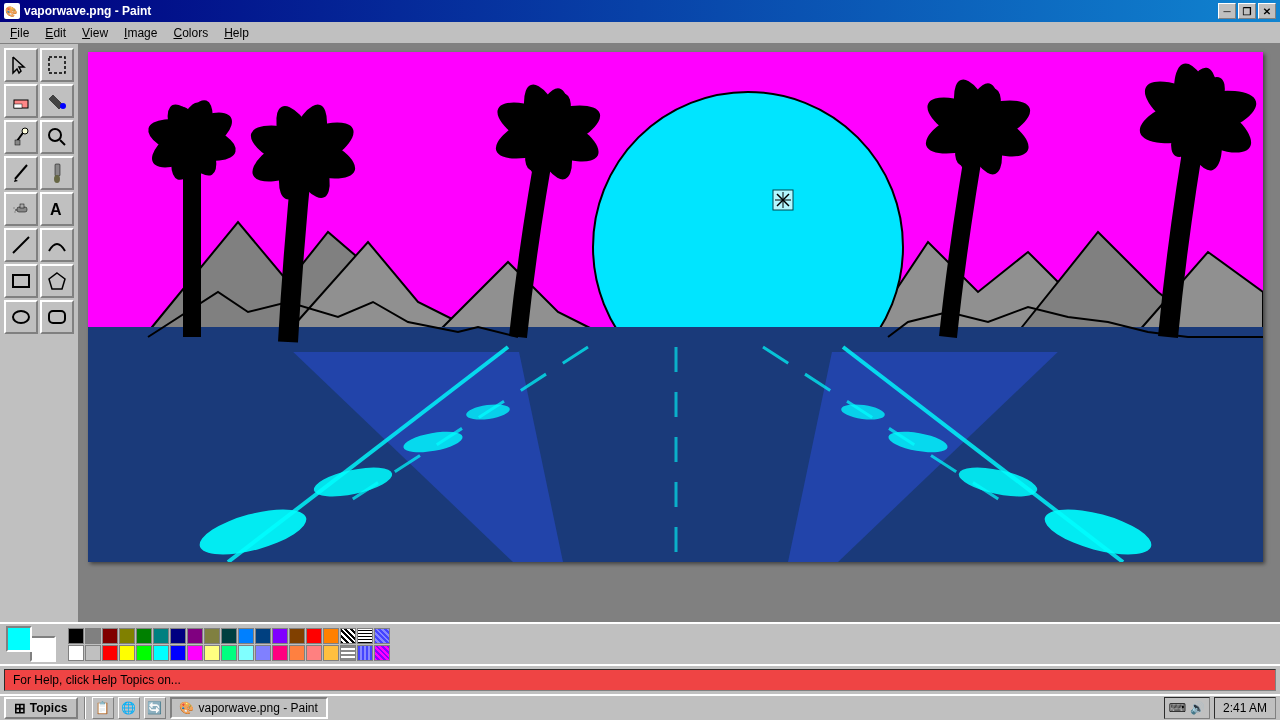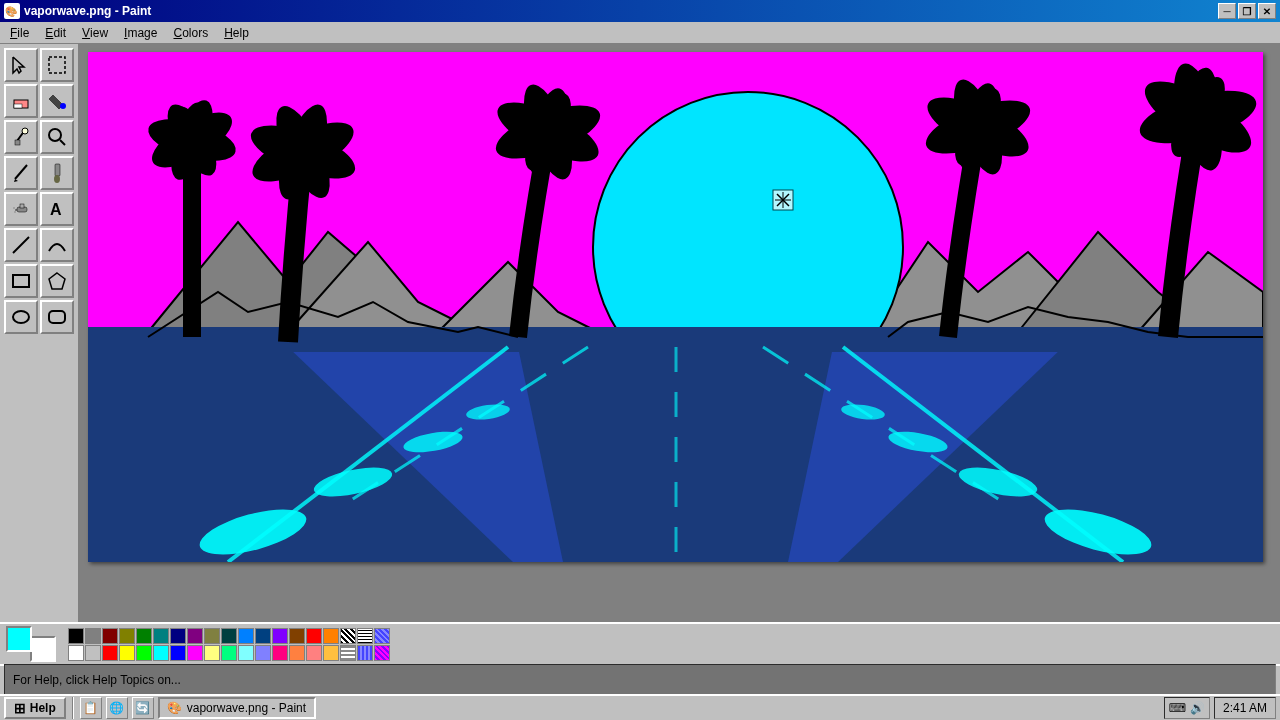--- a/index.html
+++ b/index.html
@@ -184,22 +184,22 @@
       border-top: 2px solid #fff;
       display: flex;
       align-items: center;
       padding: 0 4px;
       font-size: 12px;
     }
     #status-text {
       border: 1px inset #808080;
       padding: 8px 8px;
       flex: 1;
-      height: 32px;
-      background: #737373;
+      height: 22px;
+      background: #ef4444;
       display: flex;
       align-items: center;
     }
 
     
     #taskbar {
       position: absolute;
       bottom: 0;
       left: 0;
       width: 1280px;
@@ -601,21 +601,21 @@
   </div>
 </div>
 
 <div id="status-bar">
   <div id="status-text">For Help, click Help Topics on...</div>
 </div>
 
 <div id="taskbar">
   <div id="start-btn">
     <span style="font-size:14px;">⊞</span>
-    <span>Help</span>
+    <span>Topics</span>
   </div>
 
   <div style="width:2px; height:22px; border-left:1px solid #808080; border-right:1px solid #fff; margin:0 2px;"></div>
 
   <div class="title-btn" style="width:22px;height:22px;font-size:12px;">📋</div>
   <div class="title-btn" style="width:22px;height:22px;font-size:12px;">🌐</div>
   <div class="title-btn" style="width:22px;height:22px;font-size:12px;">🔄</div>
 
   <div id="taskbar-app">
     <span>🎨</span>

